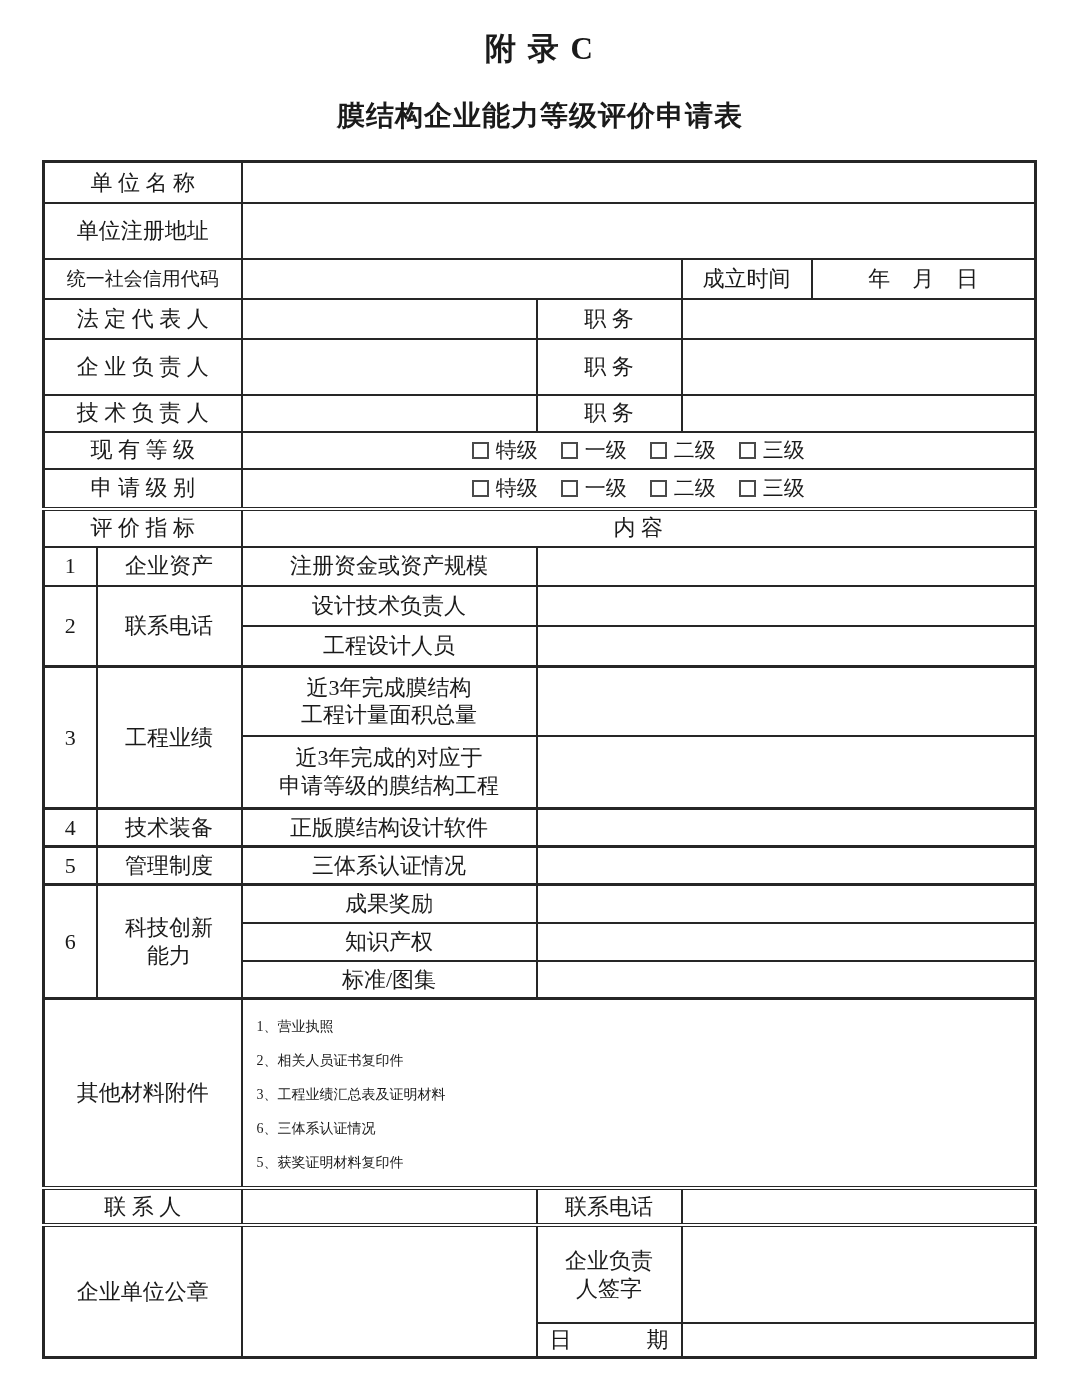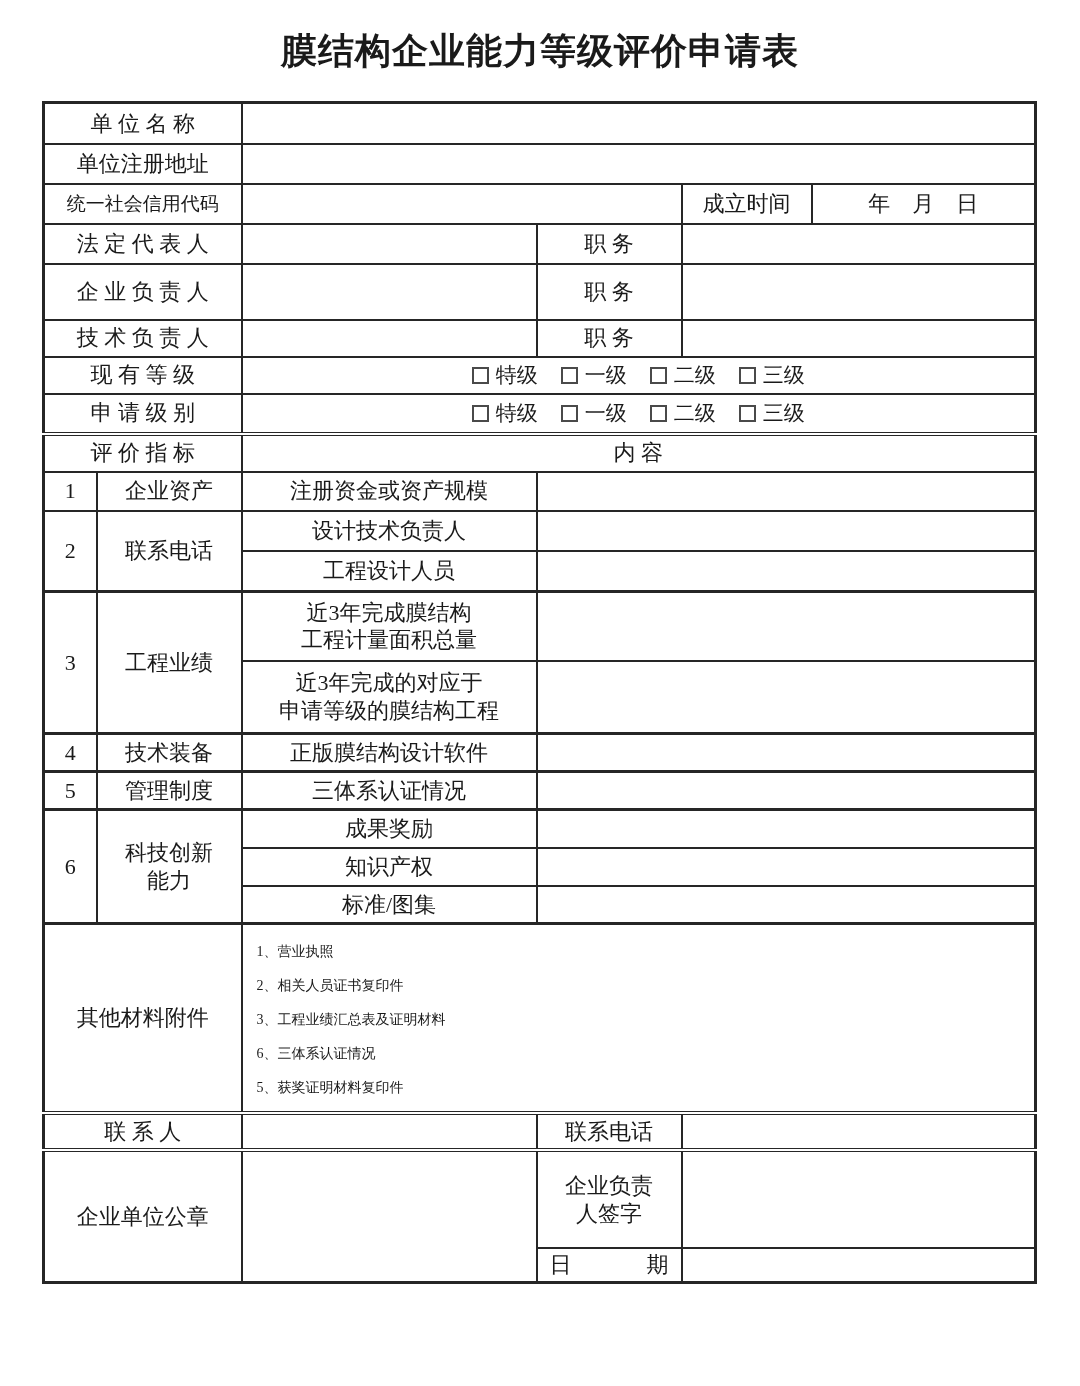--- a/index.html
+++ b/index.html
@@ -6,21 +6,21 @@
   .page {
     position:relative;
     width:1080px; height:1386px;
     background:#ffffff;
     color:#1a1a1a;
     font-family:"Liberation Serif","DejaVu Serif",serif;
     overflow:hidden;
   }
   .titles { text-align:center; }
   .t1 { padding-top:28px; font-size:31px; font-weight:bold; letter-spacing:2px; }
-  .t2 { margin-top:27px; font-size:36px; font-weight:bold; letter-spacing:1px; }
+  .t2 { margin-top:27px; font-size:28px; font-weight:bold; letter-spacing:1px; }
   .t3 { margin-top:44px; font-size:27px; letter-spacing:1px; }
   .u  { border-bottom:2px solid #1a1a1a; padding-bottom:2px; margin:0 10px; }
 
   table.form {
     margin:25px 0 0 42px;
     width:992px;
     border-collapse:collapse;
     table-layout:fixed;
     border:3px solid #262626;
   }
@@ -49,40 +49,41 @@
   }
   .narrow { max-width:96px; margin:0 auto; }
   .justify-lbl { display:flex; justify-content:space-between; padding:0 12px; }
 </style>
 </head>
 <body>
 
 <div class="page">
 
   <div class="titles">
+    <div class="t1">附 录 C</div>
     <div class="t2">膜结构企业能力等级评价申请表</div>
   </div>
 
   <table class="form">
     <colgroup>
       <col style="width:53px">
         <col style="width:145px">
         <col style="width:295px">
       <col style="width:145px">
         <col style="width:130px">
         <col style="width:224px">
     </colgroup>
 
     <tbody>
         <tr style="height:41px">
       <td colspan="2">单 位 名 称</td>
       <td colspan="4"></td>
     </tr>
 
-    <tr style="height:40px">
+    <tr style="height:56px">
       <td colspan="2">单位注册地址</td>
       <td colspan="4"></td>
     </tr>
 
     <tr style="height:40px">
       <td colspan="2" class="small">统一社会信用代码</td>
       <td colspan="2"></td>
       <td>成立时间</td>
       <td><span>年　月　日</span></td>
     </tr>

